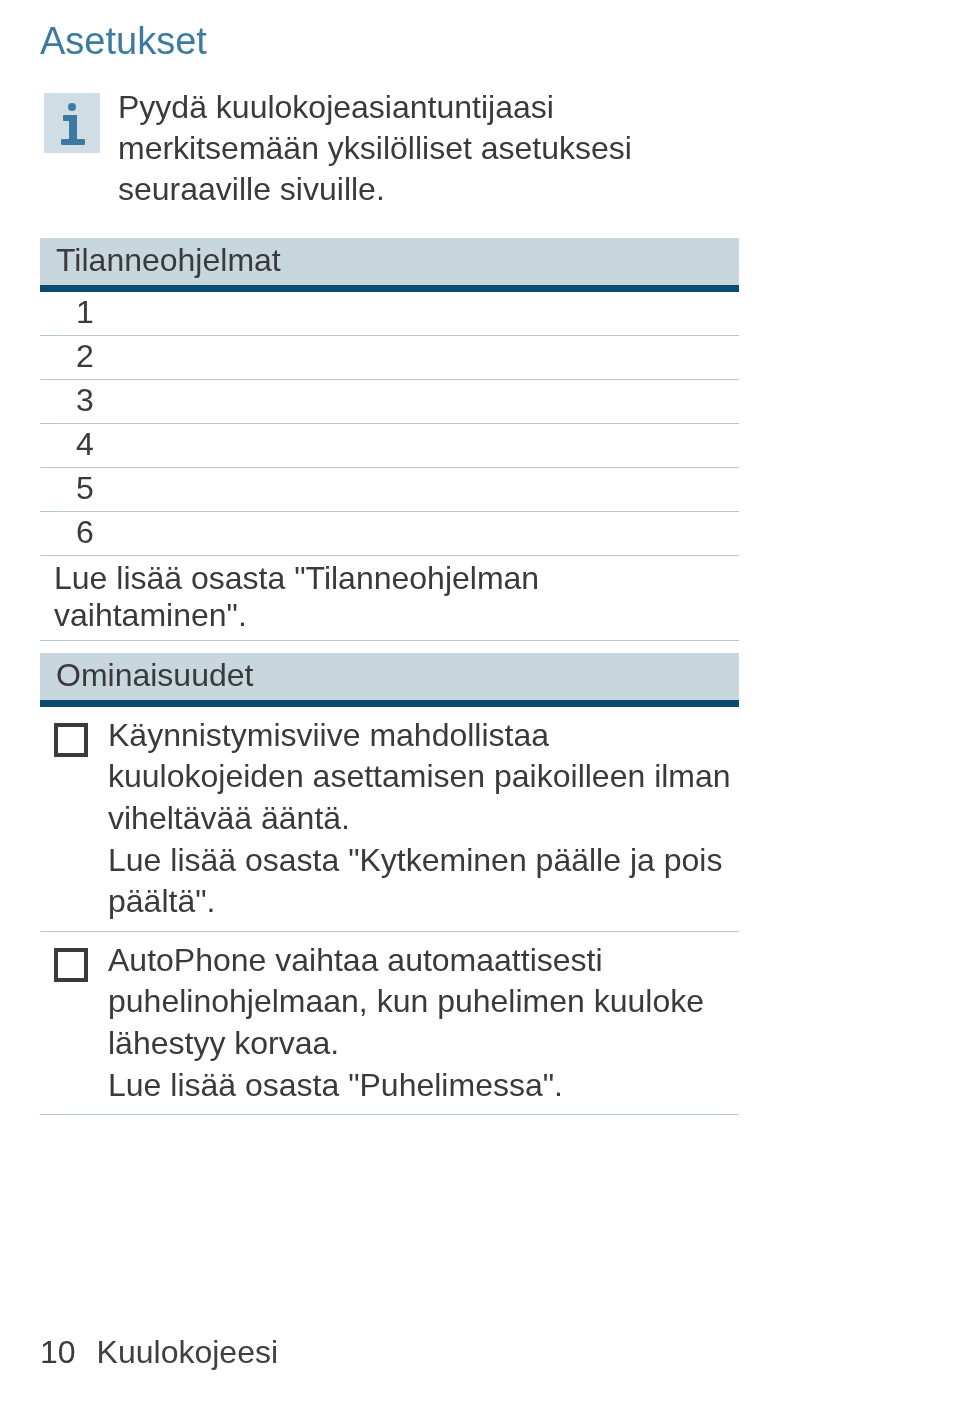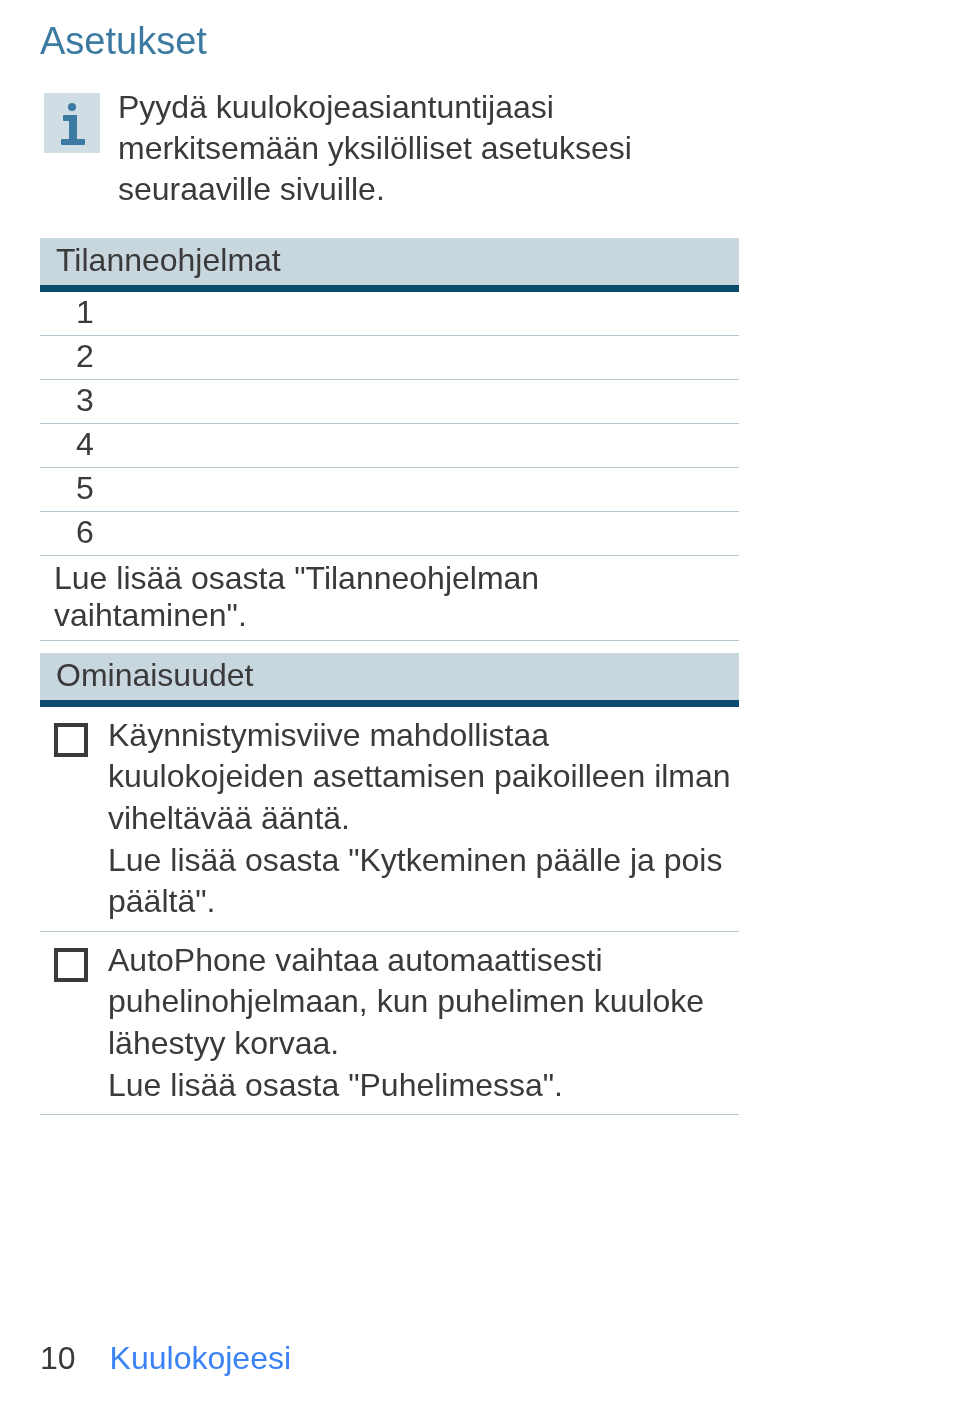--- a/index.html
+++ b/index.html
@@ -65,26 +65,26 @@
     border: 4px solid #3a3a3a;
     flex: 0 0 34px;
     margin-top: 8px;
     background: #fff;
   }
   .feature-text { font-size: 32px; line-height: 1.3; }
   .feature-text .bold { font-weight: 400; }
 
   .footer {
     position: absolute;
-    left: 40px; bottom: 38px;
-    display: flex; align-items: baseline; gap: 34px;
+    left: 40px; bottom: 44px;
+    display: flex; align-items: baseline; 
     font-size: 32px;
   }
   .footer .pagenum { color: #3a3a3a; }
-  .footer .crumb { color: #3b82f6; }
+  .footer .crumb { color: #404040; margin-left: 21px; }
 </style>
 </head>
 <body>
 
 <div class="page">
 
   <div class="heading">Asetukset</div>
 
   <div class="info-row">
     <div class="info-icon">

